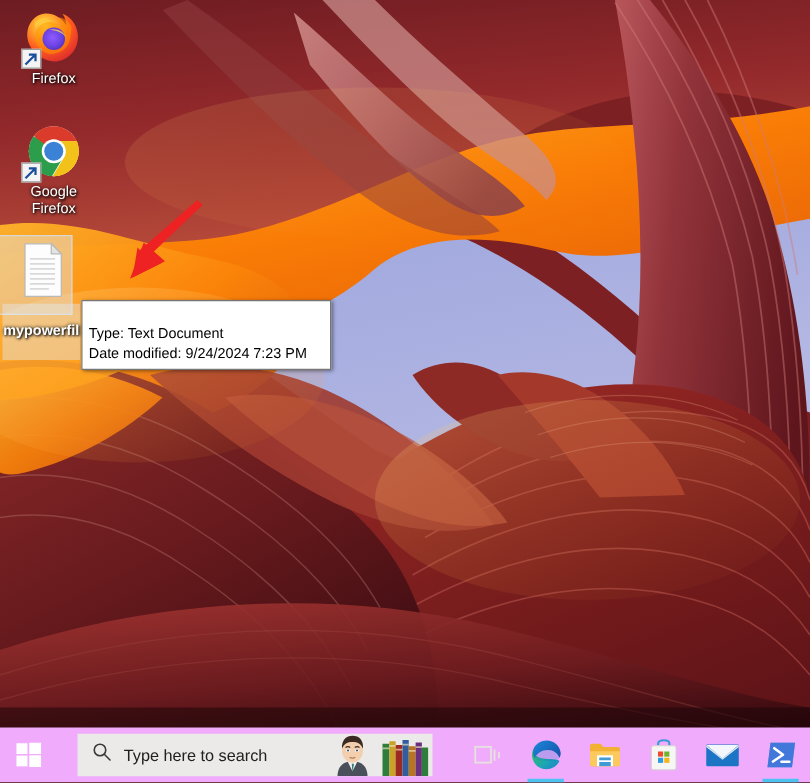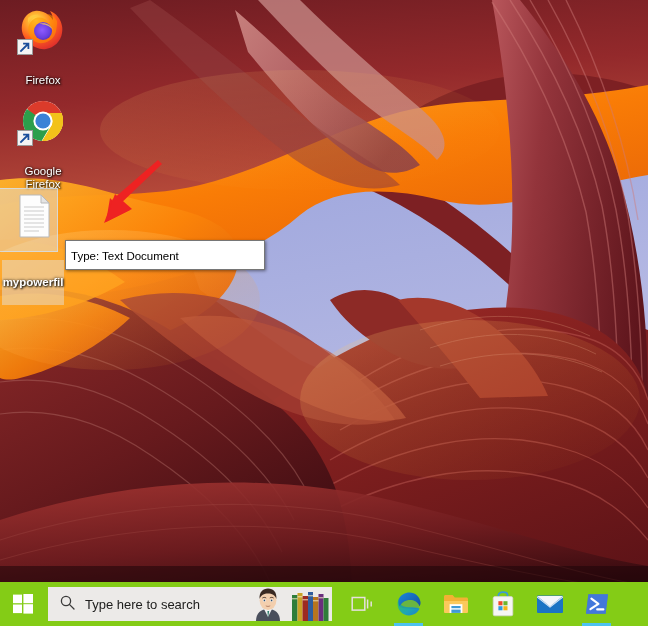--- a/index.html
+++ b/index.html
@@ -15,21 +15,21 @@
   
   #wallpaper{position:absolute;inset:0;overflow:hidden;background:#7d1f20;}
   #wallpaper svg{position:absolute;left:0;top:0;width:648px;height:590px;display:block;}
 
   
   .icon-cell{
     position:absolute;width:74px;text-align:center;user-select:none;
   }
   .icon-art{position:relative;width:48px;height:48px;margin:0 auto;}
   .icon-label{
-    margin-top:20px;font-size:11.5px;line-height:13px;color:#fff;
+    margin-top:3px;font-size:11.5px;line-height:13px;color:#fff;
     text-shadow:0 0 3px rgba(0,0,0,.95),1px 1px 2px rgba(0,0,0,.9);
     word-wrap:break-word;
   }
   .shortcut-badge{
     position:absolute;left:-2px;bottom:-1px;width:16px;height:16px;
     background:#f4f4f4;border:1px solid #9a9a9a;box-sizing:border-box;
   }
   .shortcut-badge svg{position:absolute;left:1px;top:1px;}
 
   
@@ -46,33 +46,33 @@
     display:inline-block;background:rgba(225,235,250,.42);
     padding:16px 1px;
     font-weight:bold;
   }
 
   
   #tooltip{
     position:absolute;left:65px;top:240px;width:200px;
     background:#ffffff;border:1px solid #767676;
     box-shadow:1px 1px 3px rgba(0,0,0,.45);
-    padding:8px 5px 4px 5px;box-sizing:border-box;
+    padding:19px 5px 4px 5px;box-sizing:border-box;
     font-size:11.5px;line-height:15.5px;color:#000;
     font-family:"Liberation Sans", sans-serif;
   }
   #tooltip div{white-space:nowrap;}
 
   
   #red-arrow{position:absolute;left:60px;top:160px;width:110px;height:70px;pointer-events:none;}
 
   
   #taskbar{
     position:absolute;left:0;bottom:0;width:648px;height:44px;
-    background:#84cc16;display:flex;align-items:center;
+    background:#f0abfc;display:flex;align-items:center;justify-content:space-between;
   }
   #start-button{
     width:46px;height:44px;display:flex;align-items:center;justify-content:center;
     flex:0 0 auto;
   }
   #search-box{
     flex:0 0 auto;width:284px;height:34px;margin-left:2px;
     background:#eceae8;display:flex;align-items:center;position:relative;
     overflow:hidden;
   }
@@ -334,20 +334,21 @@
   <svg id="red-arrow" viewBox="0 0 110 70" xmlns="http://www.w3.org/2000/svg">
     <g fill="#ee2222">
       <path d="M104,2 L58,46 L70,50 L46,62 L50,38 L58,46 Z"></path>
       <path d="M102,4 L56,48 L52,40 L98,0 Z"></path>
       <path d="M55,34 L72,49 L44,63 Z"></path>
     </g>
   </svg>
 
   <div id="tooltip">
     <div>Type: Text Document</div>
+    <div>Date modified: 9/24/2024 7:23 PM</div>
   </div>
 
   <div id="taskbar">
 
     <div id="start-button">
       <svg width="20" height="20" viewBox="0 0 20 20" xmlns="http://www.w3.org/2000/svg">
         <rect x="0" y="0.6" width="9" height="8.6" fill="#ffffff"></rect>
         <rect x="10.4" y="0" width="9.6" height="9.2" fill="#ffffff"></rect>
         <rect x="0" y="10.5" width="9" height="8.6" fill="#ffffff"></rect>
         <rect x="10.4" y="10.2" width="9.6" height="9.4" fill="#ffffff"></rect>

